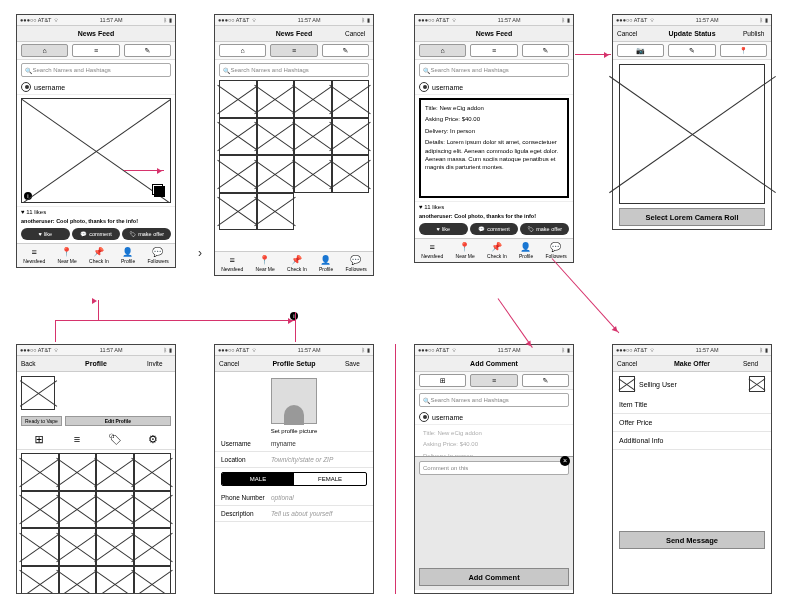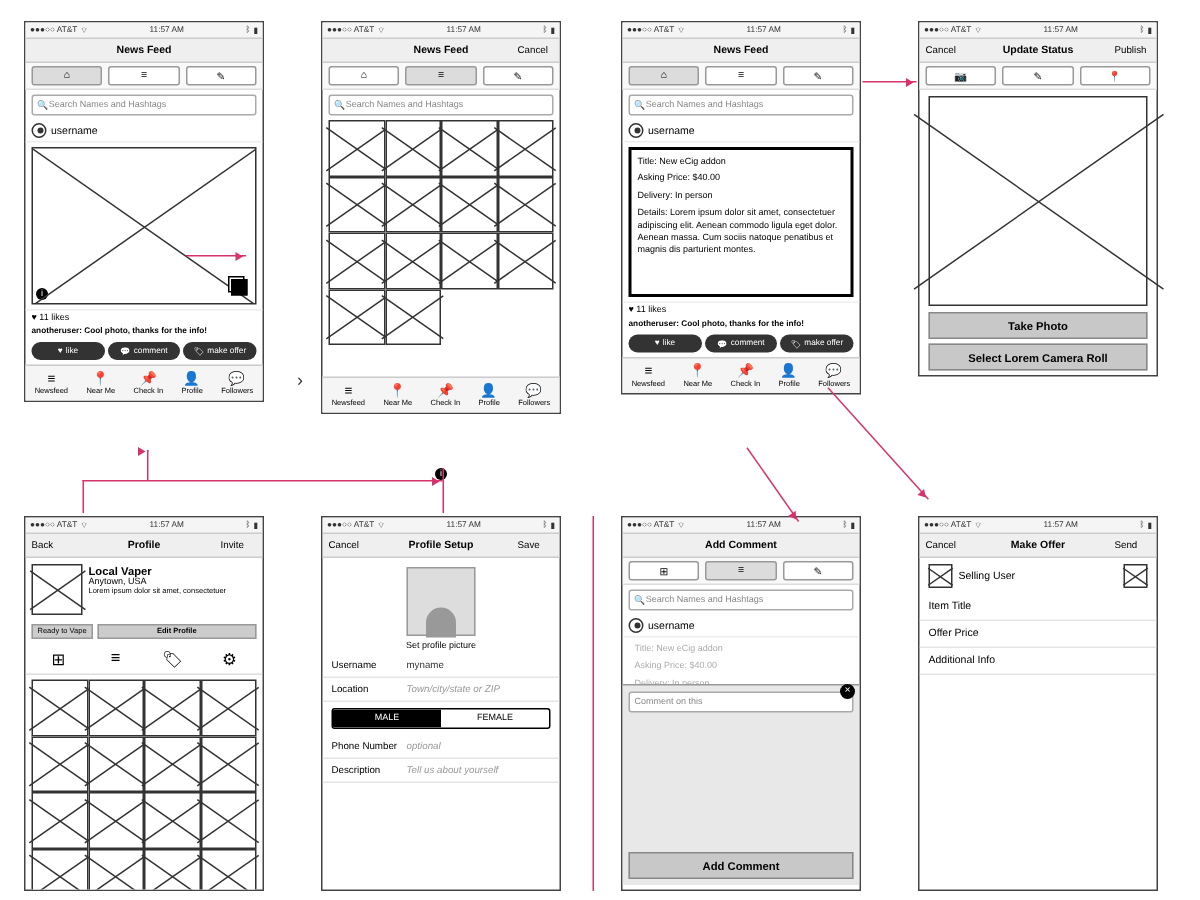--- a/index.html
+++ b/index.html
@@ -276,21 +276,20 @@
       <span class="nav-btn">Cancel</span>
       <span class="nav-title">Update Status</span>
       <span class="nav-btn">Publish</span>
     </div>
   <div class="toolbar">
       <div class="tb-btn">📷</div>
       <div class="tb-btn">✎</div>
       <div class="tb-btn">📍</div>
     </div>
   <div class="imgph" style="margin:4px 6px;height:140px"></div>
-  <div class="wide-btn">Take Photo</div>
   <div class="wide-btn">Select Lorem Camera Roll</div>
 </div>
 
 <div class="phone" style="left:16px;top:344px;height:250px;overflow:hidden">
   <div class="statusbar">
       <span class="sb-left">
         <span>●●●○○ AT&amp;T</span>
         <span>⌔</span>
       </span>
       <span>11:57 AM</span>
@@ -299,25 +298,20 @@
         <span>▮</span>
       </span>
     </div>
   <div class="navbar">
       <span class="nav-btn">Back</span>
       <span class="nav-title">Profile</span>
       <span class="nav-btn">Invite</span>
     </div>
   <div class="profile-head">
     <div class="imgph profile-pic"></div>
-    <div class="profile-info">
-      <div class="profile-name">Local Vaper</div>
-      <div>Anytown, USA</div>
-      <div style="font-size:5px">Lorem ipsum dolor sit amet, consectetuer</div>
-    </div>
   </div>
   <div style="display:flex;gap:3px;padding:0 4px 3px">
     <span class="badge">Ready to Vape</span>
     <span class="badge" style="flex:1;text-align:center;font-weight:bold">Edit Profile</span>
   </div>
   <div class="profile-tabs">
     <div class="pt">⊞</div>
     <div class="pt">≡</div>
     <div class="pt">🏷</div>
     <div class="pt">⚙</div>
@@ -447,20 +441,21 @@
     </div>
   <div class="seller-row">
     <div class="imgph"></div>
     <span style="flex:1;font-size:7px">Selling User</span>
     <div class="imgph"></div>
   </div>
   <div class="offer-row">Item Title</div>
   <div class="offer-row">Offer Price</div>
   <div class="offer-row">Additional Info</div>
   <div style="height:78px"></div>
+  <div class="wide-btn">Send Message</div>
 </div>
 
 <div class="arrow-line" style="left:124px;top:170px;width:40px"></div>
 <div class="chevron" style="left:198px;top:246px">›</div>
 <div class="info-dot" style="left:290px;top:312px">i</div>
 <div class="arrow-line" style="left:98px;top:300px;width:1px"></div>
 <div class="vline" style="left:98px;top:300px;height:20px"></div>
 <div class="arrow-line" style="left:55px;top:320px;width:240px;transform:rotate(0deg)"></div>
 <div class="vline" style="left:55px;top:320px;height:22px"></div>
 <div class="vline" style="left:295px;top:312px;height:30px"></div>

